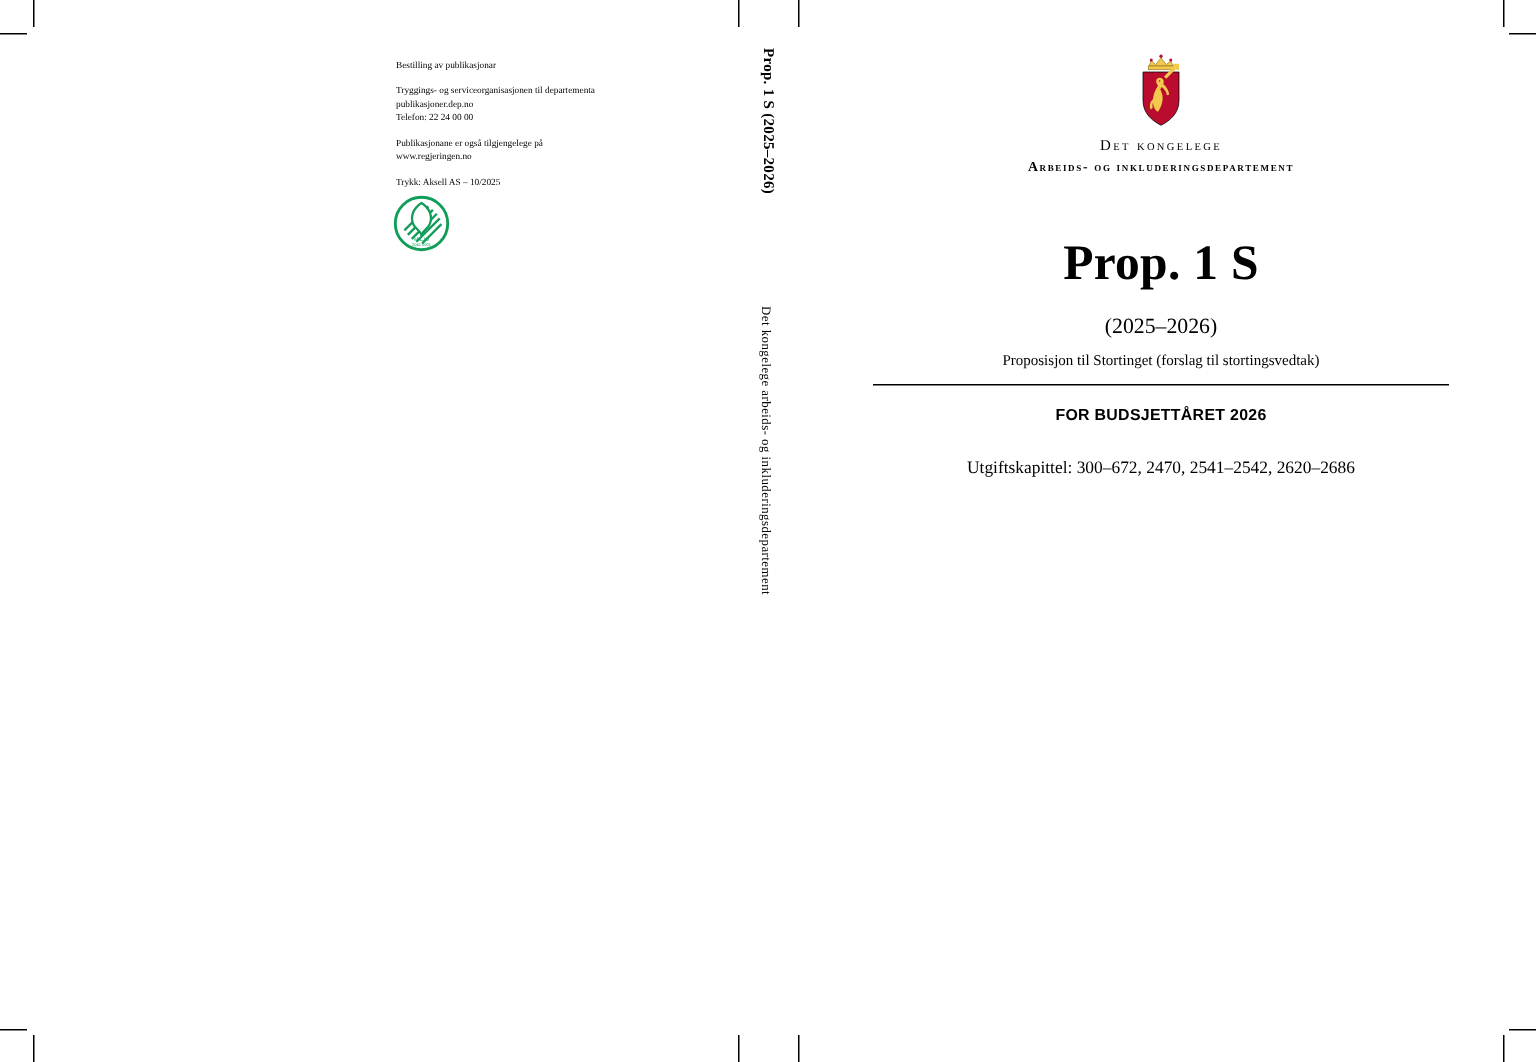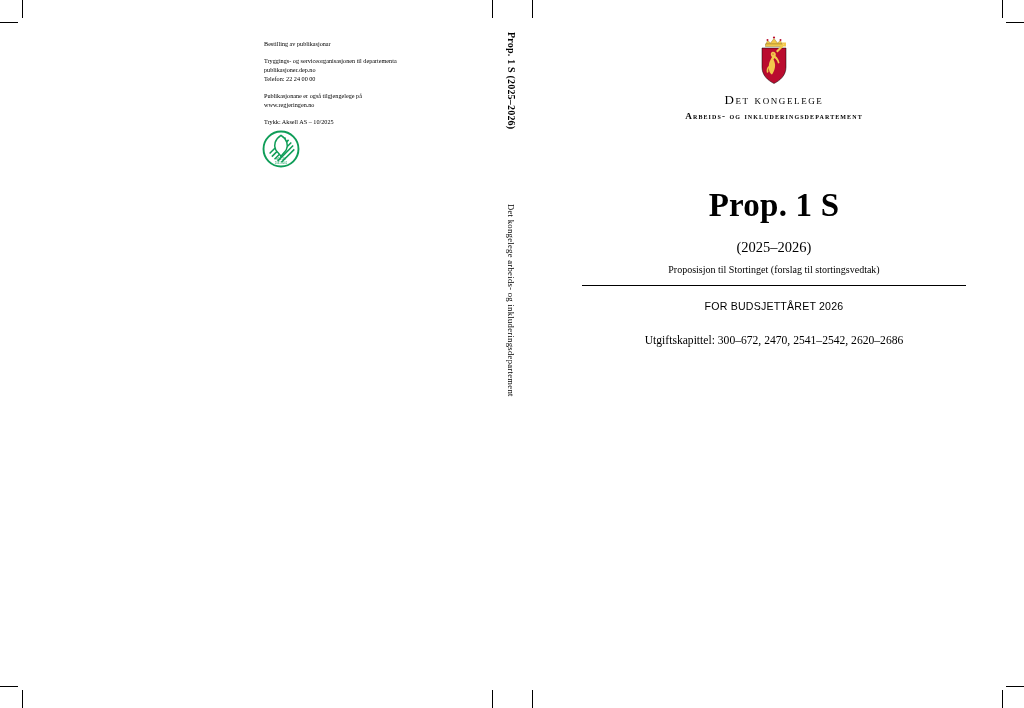--- a/index.html
+++ b/index.html
@@ -104,34 +104,34 @@
   }
 
   .coat-of-arms {
     margin: 14px auto 0 auto;
     width: 40px;
     height: 50px;
   }
 
   .dept-kongelege {
     margin-top: 6px;
-    font-size: 13px;
+    font-size: 10px;
     letter-spacing: 1.6px;
     font-variant: small-caps;
   }
   .dept-name {
     margin-top: 3px;
     font-size: 9.2px;
     font-weight: bold;
     letter-spacing: 1.1px;
     font-variant: small-caps;
   }
 
   .doc-title {
-    margin-top: 66px;
+    margin-top: 42px;
     font-size: 33px;
     font-weight: bold;
     letter-spacing: 0.2px;
   }
   .doc-years {
     margin-top: 15px;
     font-size: 14.5px;
   }
   .doc-subtitle {
     margin-top: 8px;
@@ -142,21 +142,21 @@
     margin: 10px auto 0 auto;
     width: 384px;
     height: 1px;
     background: #000;
   }
 
   .budget-year {
     margin-top: 14px;
     font-family: "Liberation Sans", sans-serif;
     font-size: 10.6px;
-    font-weight: normal;
+    font-weight: bold;
     letter-spacing: 0.2px;
   }
 
   .chapters {
     margin-top: 18px;
     font-size: 11.6px;
     line-height: 1.95;
   }
 </style>
 </head>

